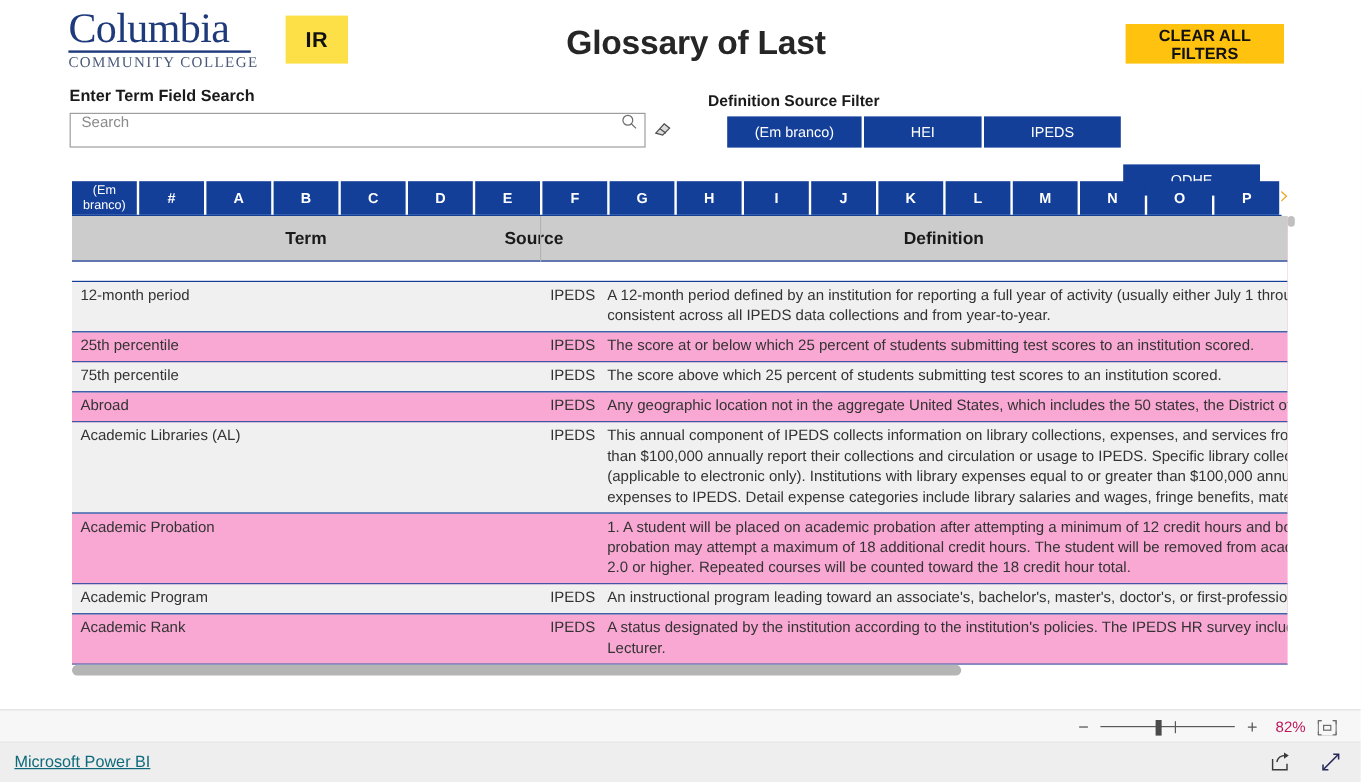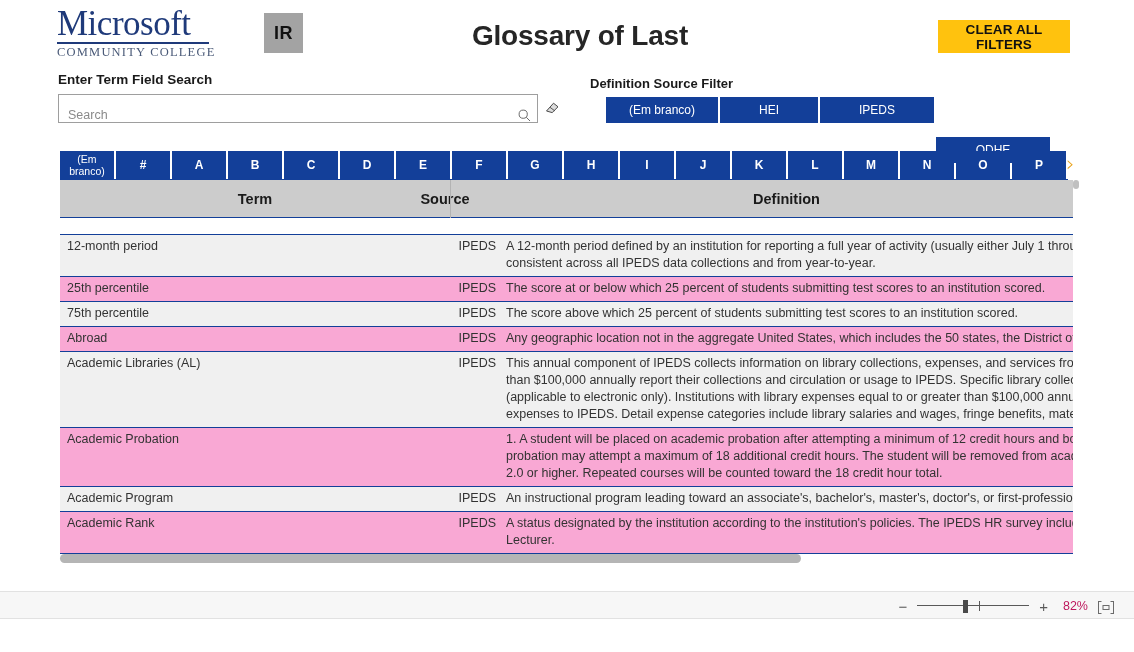--- a/index.html
+++ b/index.html
@@ -22,24 +22,24 @@
     font-size:35px; line-height:35px; color:#1f3a7a; letter-spacing:-0.5px;
     font-weight:400; white-space:nowrap;
   }
   .logo-rule { width:152px; height:1.5px; background:#1f3a7a; margin-top:1px; }
   .logo-sub {
     font-family:"Liberation Serif", serif;
     font-size:12.5px; color:#4a5a78; letter-spacing:1.2px; margin-top:1px; white-space:nowrap;
   }
 
   .ir-badge {
-    position:absolute; left:238px; top:13px; width:39px; height:40px;
-    background:#a3a3a3; color:#111;
+    position:absolute; left:238px; top:13px; width:52px; height:40px;
+    background:#fde047; color:#111;
     font-size:18px; font-weight:bold; letter-spacing:0.5px;
-    display:flex; align-items:center; justify-content:center;margin-left:26px;
+    display:flex; align-items:center; justify-content:center;
   }
 
   .page-title {
     position:absolute; left:430px; top:20px; width:300px; text-align:center;
     font-size:28px; font-weight:bold; color:#262626; letter-spacing:-0.2px;
   }
 
   .clear-filters {
     position:absolute; left:938px; top:20px; width:132px; height:33px;
     background:#FFC20E; color:#111;
@@ -49,21 +49,21 @@
   }
 
   
   .search-label {
     position:absolute; left:58px; top:72px;
     font-size:13.5px; font-weight:bold; color:#1a1a1a;
   }
   .search-box {
     position:absolute; left:58px; top:94px; width:480px; height:29px;
     border:1px solid #9e9e9e; background:#fff;
-    display:flex; align-items:flex-end;
+    display:flex; align-items:flex-start;
   }
   .search-box input {
     flex:1; border:none; outline:none; background:transparent;
     font-family:"Liberation Sans", sans-serif;
     font-size:12.5px; color:#333; padding:0 8px 0 9px;
   }
   .search-box input::placeholder { color:#8a8a8a; }
   .search-icon { width:26px; display:flex; align-items:center; justify-content:center; }
   .eraser-icon {
     position:absolute; left:544px; top:99px; width:18px; height:18px;
@@ -185,21 +185,21 @@
   .status-icons .ic { cursor:pointer; width:18px; height:18px; display:block; }
 </style>
 </head>
 <body>
 
 <div id="app">
 
   <div class="header">
 
     <div class="logo-wrap">
-      <div class="logo-name">Microsoft</div>
+      <div class="logo-name">Columbia</div>
       <div class="logo-rule"></div>
       <div class="logo-sub">COMMUNITY COLLEGE</div>
     </div>
 
     <div class="ir-badge">IR</div>
 
     <div class="page-title">Glossary of Last</div>
 
     <button class="clear-filters">CLEAR ALL FILTERS</button>
   </div>
@@ -341,13 +341,32 @@
           <rect x="0.5" y="0.5" width="15" height="12" fill="none" stroke="#6b6b6b" stroke-width="1"></rect>
           <rect x="4.5" y="4" width="7" height="5" fill="none" stroke="#6b6b6b" stroke-width="1"></rect>
           <rect x="3" y="0" width="10" height="13" fill="#F7F7F7"></rect>
           <path d="M0.5 0.5 h3 M0.5 0.5 v3 M15.5 0.5 h-3 M15.5 0.5 v3 M0.5 12.5 h3 M0.5 12.5 v-3 M15.5 12.5 h-3 M15.5 12.5 v-3" stroke="#6b6b6b" stroke-width="1" fill="none"></path>
           <rect x="5" y="4.5" width="6" height="4" fill="none" stroke="#6b6b6b" stroke-width="1"></rect>
         </svg>
       </span>
     </div>
   </div>
 
+  <div class="status-bar">
+    <a class="pbi-link">Microsoft Power BI</a>
+    <div class="status-icons">
+      <span class="ic">
+        <svg width="18" height="18" viewBox="0 0 18 18">
+          <path d="M2.5 6.5 v9 h12 v-5" fill="none" stroke="#3a3a3a" stroke-width="1.2"></path>
+          <path d="M6 9 C7 4.5 10.5 3.5 13.5 3.5" fill="none" stroke="#3a3a3a" stroke-width="1.2"></path>
+          <path d="M12 1 L16 3.6 L12 6.2 Z" fill="#3a3a3a"></path>
+        </svg>
+      </span>
+      <span class="ic">
+        <svg width="18" height="18" viewBox="0 0 18 18">
+          <path d="M11 2.5 h4.5 v4.5" fill="none" stroke="#2a2a5a" stroke-width="1.3"></path>
+          <path d="M7 15.5 h-4.5 v-4.5" fill="none" stroke="#2a2a5a" stroke-width="1.3"></path>
+          <line x1="15.2" y1="2.8" x2="2.8" y2="15.2" stroke="#2a2a5a" stroke-width="1.3"></line>
+        </svg>
+      </span>
+    </div>
+  </div>
 </div>
 
 </body></html>

